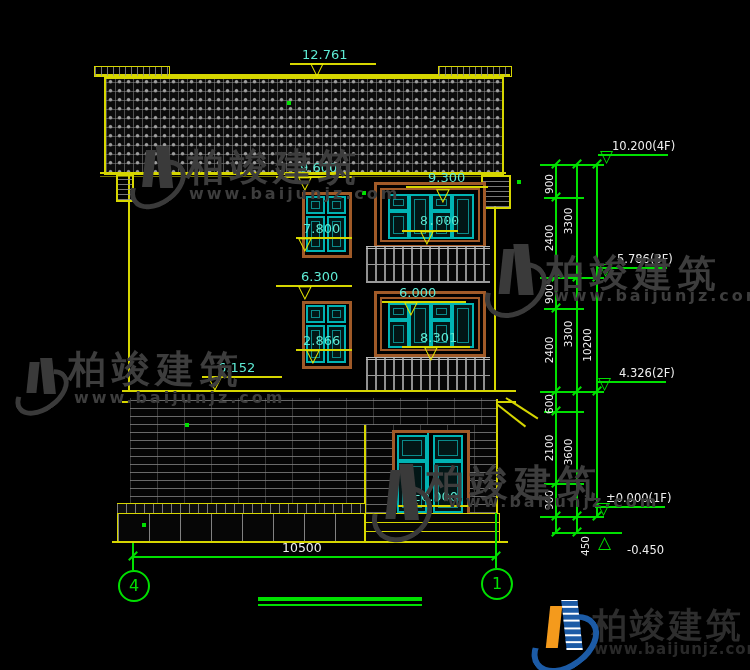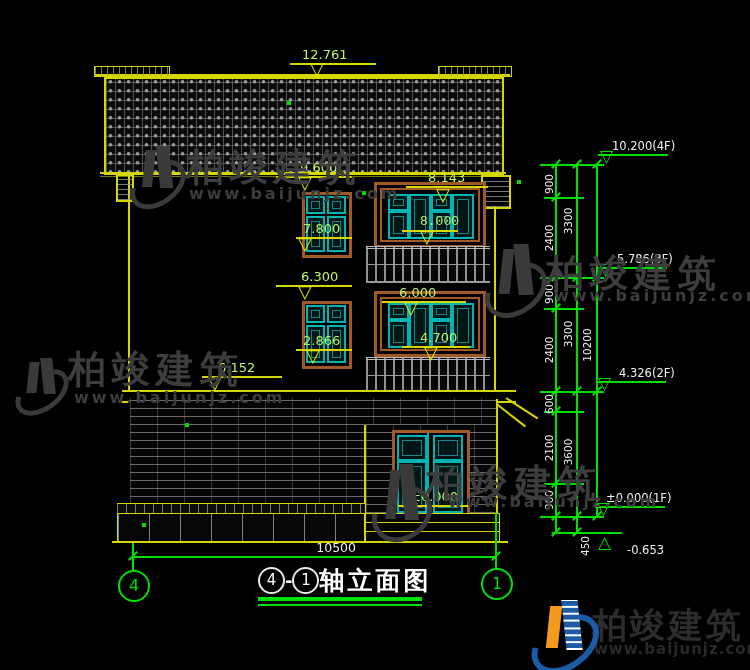--- a/index.html
+++ b/index.html
@@ -2,21 +2,21 @@
 <html><head>
 <meta charset="utf-8">
 <style>
   html,body{margin:0;padding:0;background:#000;}
   #canvas{position:relative;width:750px;height:670px;background:#000;overflow:hidden;
           font-family:"DejaVu Sans","Liberation Sans",sans-serif;}
   .abs{position:absolute;}
   
   .yline{position:absolute;background:#d6d600;}
   .gline{position:absolute;background:#00e000;}
-  .ylab{position:absolute;color:#bef264;font-size:13px;white-space:nowrap;}
+  .ylab{position:absolute;color:#5eead4;font-size:13px;white-space:nowrap;}
   .wlab{position:absolute;color:#efefef;font-size:11.5px;white-space:nowrap;}
   .ytri{position:absolute;color:#e8e800;font-size:18px;line-height:1;}
   .gtri{position:absolute;color:#00e000;font-size:18px;line-height:1;}
   .rot{position:absolute;transform:translate(-50%,-50%) rotate(-90deg);color:#efefef;
        font-size:10.5px;white-space:nowrap;}
   .tick{position:absolute;width:12px;height:2px;background:#00e000;transform:rotate(-45deg);}
   .dot{position:absolute;width:4px;height:4px;background:#00e000;}
   
   .tiles{background-color:#0b0b0b;
     background-image:
@@ -120,21 +120,21 @@
   </div>
 
   <div class="ylab" style="left:300px;top:160px;">9.600</div>
   <div class="yline" style="left:276px;top:176px;width:76px;height:1.5px;"></div>
   <div class="ytri" style="left:298px;top:174px;">▽</div>
 
   <div class="ylab" style="left:303px;top:221px;">7.800</div>
   <div class="yline" style="left:296px;top:237px;width:56px;height:1.5px;"></div>
   <div class="ytri" style="left:298px;top:235px;">▽</div>
 
-  <div class="ylab" style="left:428px;top:170px;">8.143</div>
+  <div class="ylab" style="left:428px;top:170px;">9.300</div>
   <div class="yline" style="left:406px;top:186px;width:82px;height:1.5px;"></div>
   <div class="ytri" style="left:436px;top:186px;">▽</div>
 
   <div class="ylab" style="left:420px;top:214px;font-family:Liberation Mono, monospace;">8.000</div>
   <div class="yline" style="left:402px;top:230px;width:56px;height:1.5px;"></div>
   <div class="ytri" style="left:420px;top:228px;">▽</div>
 
   <div class="frame" style="left:302px;top:301px;width:44px;height:62px;">
     <div class="pane" style="left:1px;top:1px;width:15px;height:14px;"></div>
     <div class="pane" style="left:22px;top:1px;width:15px;height:14px;"></div>
@@ -159,21 +159,21 @@
   <div class="ytri" style="left:298px;top:283px;">▽</div>
 
   <div class="ylab" style="left:303px;top:333px;">2.866</div>
   <div class="yline" style="left:296px;top:349px;width:56px;height:1.5px;"></div>
   <div class="ytri" style="left:306px;top:347px;">▽</div>
 
   <div class="ylab" style="left:399px;top:285px;text-align:center;">6.000</div>
   <div class="yline" style="left:382px;top:301px;width:84px;height:1.5px;"></div>
   <div class="ytri" style="left:404px;top:299px;">▽</div>
 
-  <div class="ylab" style="left:420px;top:330px;">4.700</div>
+  <div class="ylab" style="left:420px;top:330px;">8.301</div>
   <div class="yline" style="left:402px;top:346px;width:68px;height:1.5px;"></div>
   <div class="ytri" style="left:424px;top:344px;">▽</div>
 
   <div class="abs" style="left:122px;top:390px;width:394px;height:9px;border-top:2px solid #d6d600;border-bottom:2px solid #d6d600;background:#000;"></div>
   <div class="yline" style="left:506px;top:397px;width:38px;height:2px;transform:rotate(33deg);transform-origin:left center;"></div>
 
   <div class="ylab" style="left:218px;top:360px;">6.152</div>
   <div class="yline" style="left:202px;top:376px;width:80px;height:1.5px;"></div>
   <div class="ytri" style="left:208px;top:374px;">▽</div>
 
@@ -204,28 +204,25 @@
   <div class="step" style="left:365px;top:513px;width:133px;height:8px;"></div>
   <div class="step" style="left:365px;top:522px;width:133px;height:8px;"></div>
   <div class="step" style="left:365px;top:531px;width:133px;height:9px;"></div>
   <div class="yline" style="left:112px;top:541px;width:396px;height:2px;"></div>
 
   <div class="gline" style="left:132px;top:543px;width:2px;height:27px;"></div>
   <div class="gline" style="left:495px;top:513px;width:2px;height:55px;"></div>
   <div class="gline" style="left:133px;top:556px;width:364px;height:2px;"></div>
   <div class="tick" style="left:127px;top:555px;"></div>
   <div class="tick" style="left:490px;top:555px;"></div>
-  <div class="wlab" style="left:292px;top:540px;width:64px;text-align:right;font-size:12.5px;">10500</div>
+  <div class="wlab" style="left:282px;top:540px;width:64px;text-align:left;font-size:12.5px;">10500</div>
 
   <div class="axis-circle" style="left:118px;top:570px;">4</div>
   <div class="axis-circle" style="left:481px;top:568px;">1</div>
 
-  <div class="abs" style="left:258px;top:564px;height:32px;white-space:nowrap;">
-    <span class="title-circle">4</span><span class="title-dash">-</span><span class="title-circle">1</span><span class="title-text">轴立面图</span>
-  </div>
   <div class="gline" style="left:258px;top:597px;width:164px;height:4px;"></div>
   <div class="gline" style="left:258px;top:604px;width:164px;height:2px;"></div>
 
   <div class="gline" style="left:555px;top:164px;width:1.5px;height:369px;"></div>
   <div class="gline" style="left:576px;top:164px;width:1.5px;height:369px;"></div>
   <div class="gline" style="left:596px;top:164px;width:1.5px;height:353px;"></div>
 
   <div class="gline" style="left:540px;top:164px;width:64px;height:1.5px;"></div>
   <div class="gline" style="left:544px;top:197px;width:40px;height:1.5px;"></div>
   <div class="gline" style="left:540px;top:277px;width:64px;height:1.5px;"></div>
@@ -277,21 +274,21 @@
   <div class="gtri" style="left:599px;top:261px;font-size:17px;">▽</div>
 
   <div class="wlab" style="left:619px;top:366px;">4.326(2F)</div>
   <div class="gline" style="left:596px;top:381px;width:70px;height:1.5px;"></div>
   <div class="gtri" style="left:598px;top:375px;font-size:17px;">▽</div>
 
   <div class="wlab" style="left:606px;top:491px;">±0.000(1F)</div>
   <div class="gline" style="left:595px;top:506px;width:70px;height:1.5px;"></div>
   <div class="gtri" style="left:597px;top:500px;font-size:17px;">▽</div>
 
-  <div class="wlab" style="left:627px;top:543px;">-0.653</div>
+  <div class="wlab" style="left:627px;top:543px;">-0.450</div>
   <div class="gtri" style="left:598px;top:534px;font-size:17px;">△</div>
 
   <div class="dot" style="left:287px;top:101px;"></div>
   <div class="dot" style="left:362px;top:191px;"></div>
   <div class="dot" style="left:517px;top:180px;"></div>
   <div class="dot" style="left:185px;top:423px;"></div>
   <div class="dot" style="left:142px;top:523px;"></div>
 
   <div class="wm-icon" style="left:131px;top:146px;width:50px;height:54px;">
     <div class="wmi-swoosh"></div>

